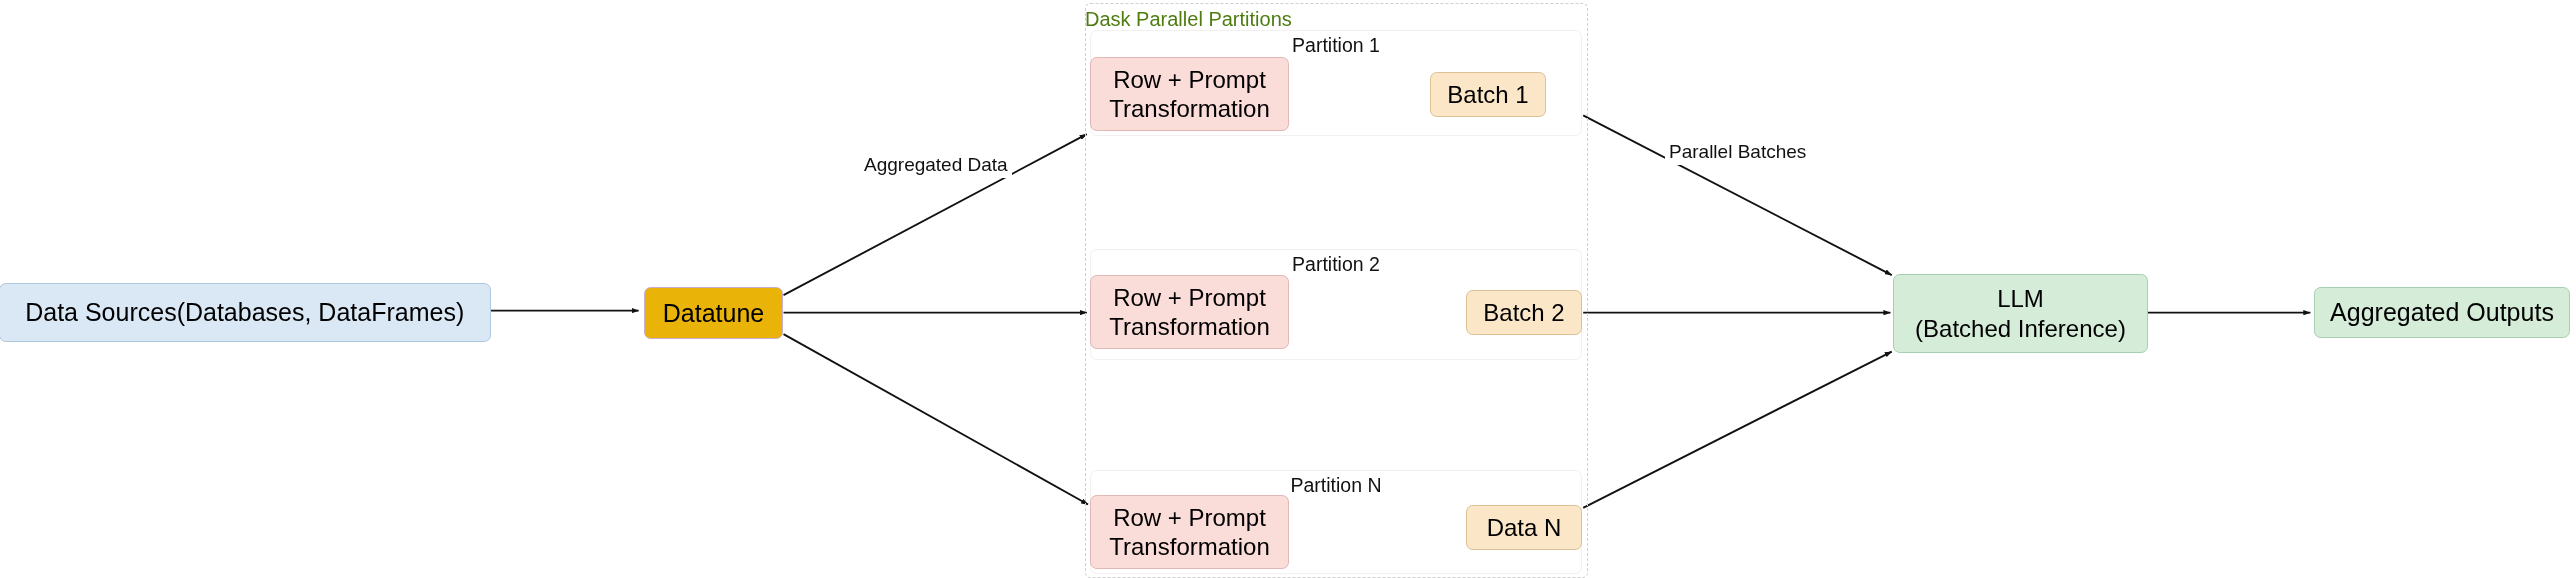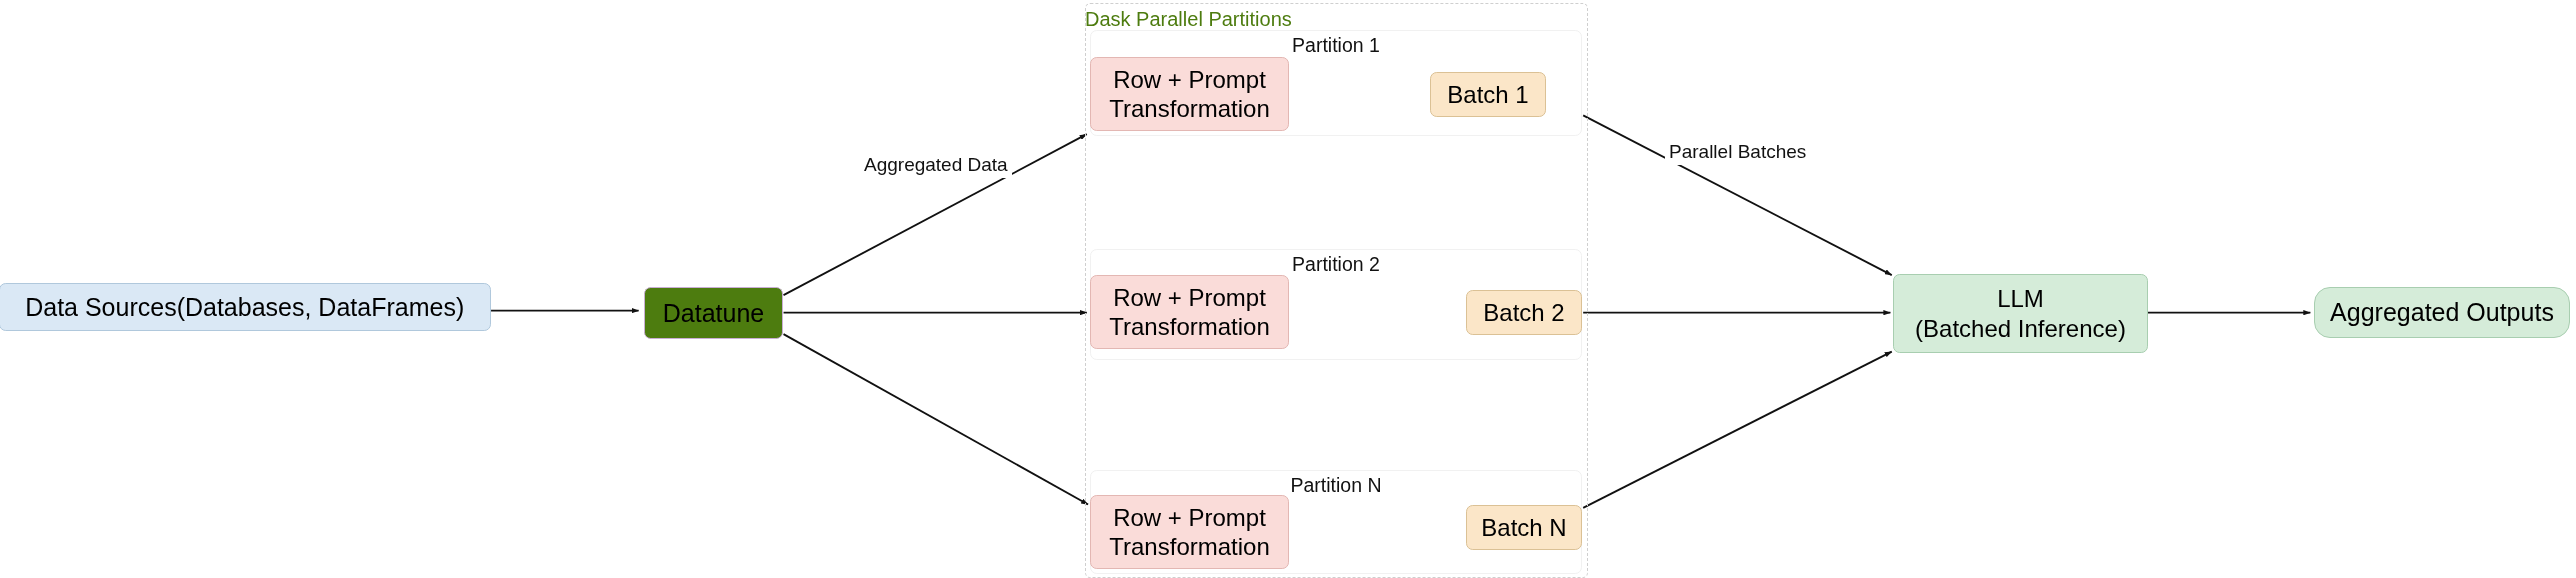--- a/index.html
+++ b/index.html
@@ -43,21 +43,21 @@
   .node-label {
     display: block;
     white-space: pre-line;
   }
   .node-source {
     background: #dae8f5;
     border-color: #b0c8dc;
     font-size: 25px;
   }
   .node-datatune {
-    background: #4d7c0f;
+    background: #eab308;
     border-color: #c9aed4;
     font-size: 25px;
   }
   .node-transform {
     background: #fadcd9;
     border-color: #e3b7b3;
     font-size: 24px;
   }
   .node-batch {
     background: #fbe6c8;
@@ -182,37 +182,37 @@
 
   <div class="subcluster" style="left:1090px; top:470px; width:492px; height:104px;"></div>
   <div class="subcluster-title" style="left:1090px; top:474px; width:492px;">Partition N</div>
 
   <div class="node node-transform" style="left:1090px; top:495px; width:199px; height:74px;">
     <span class="node-label">Row + Prompt
 Transformation</span>
   </div>
 
   <div class="node node-batch" style="left:1466px; top:505px; width:116px; height:45px;">
-    <span class="node-label">Batch N</span>
-  </div>
-
-  <div class="node node-source" style="left:-1.3px; top:283px; width:492px; height:48px;">
+    <span class="node-label">Data N</span>
+  </div>
+
+  <div class="node node-source" style="left:-1.3px; top:283px; width:492px; height:59px;">
     <span class="node-label">Data Sources(Databases, DataFrames)</span>
   </div>
 
   <div class="node node-datatune" style="left:644px; top:287px; width:139px; height:52px;">
     <span class="node-label">Datatune</span>
   </div>
 
   <div class="node node-llm" style="left:1893px; top:274px; width:255px; height:79px;">
     <span class="node-label">LLM
 (Batched Inference)</span>
   </div>
 
-  <div class="node node-output" style="left:2314px; top:287px; width:256px; height:51px;border-radius:16px;">
+  <div class="node node-output" style="left:2314px; top:287px; width:256px; height:51px;">
     <span class="node-label">Aggregated Outputs</span>
   </div>
 
   <div class="edge-label" style="left:860px; top:153px;">Aggregated Data</div>
 
   <div class="edge-label" style="left:1665px; top:140px;">Parallel Batches</div>
 
 </div>
 
 

